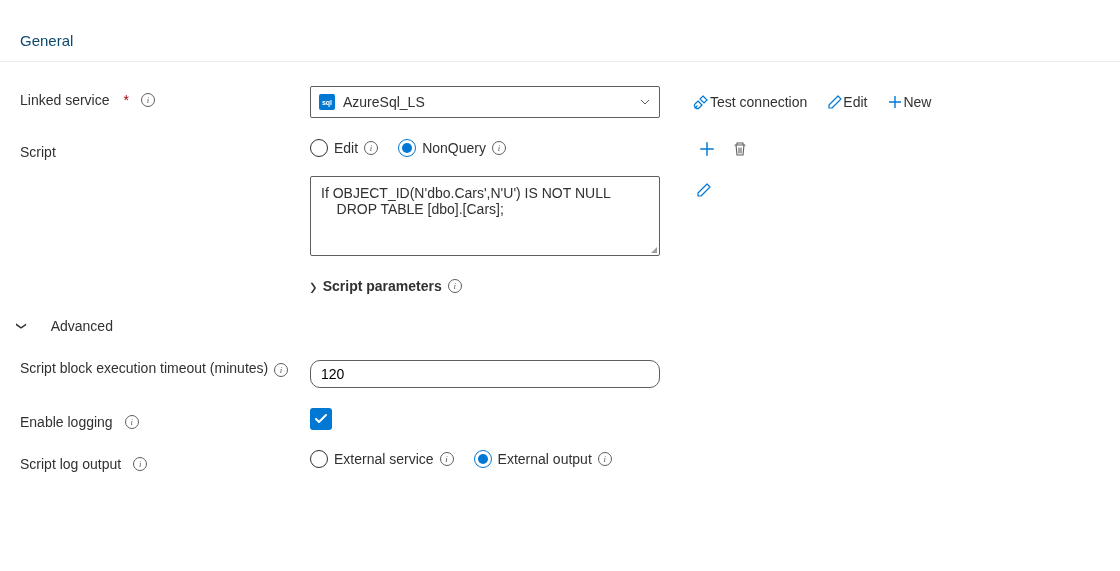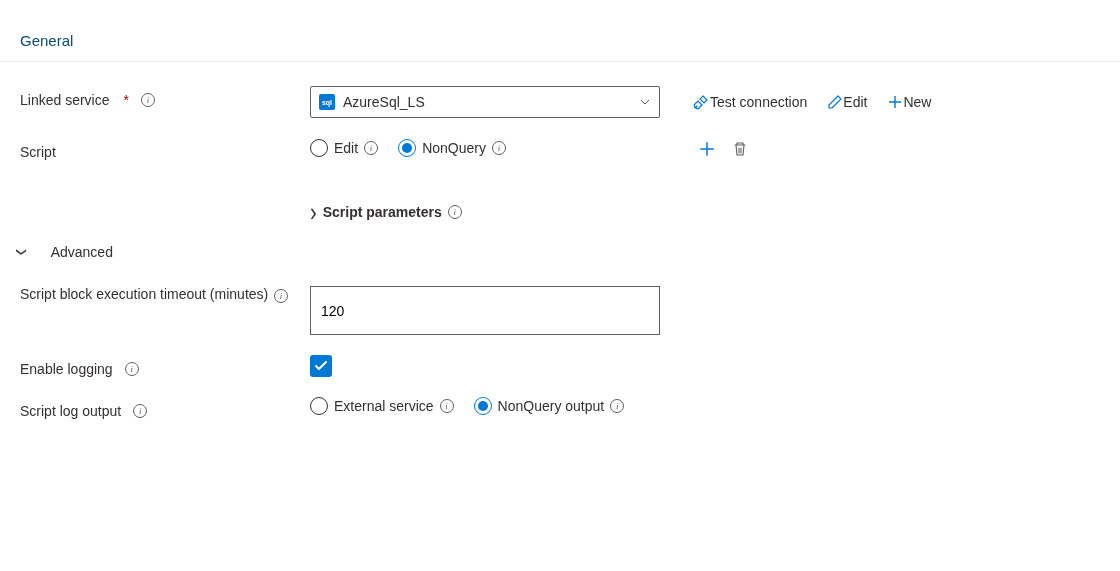--- a/index.html
+++ b/index.html
@@ -169,23 +169,23 @@
     }
     .collapsible {
       display: flex;
       align-items: center;
       gap: 24px;
       cursor: pointer;
       margin-bottom: 24px;
     }
     .input-text {
       width: 350px;
-      height: 49px;
+      height: 28px;
       border: 1px solid #605e5c;
-      border-radius: 0;
+      border-radius: 10px;
       padding: 0 10px;
       font-family: inherit;
       font-size: 14px;
     }
     .checkbox {
       width: 22px;
       height: 22px;
       background: #0078d4;
       border-radius: 3px;
       display: flex;
@@ -275,20 +275,29 @@
           <svg width="16" height="16" viewBox="0 0 16 16">
               <path d="M3 4h10M5 4V2h6v2M4 4l1 10h6l1-10M7 7v5M9 7v5" stroke="#605e5c" stroke-width="1.1" fill="none" stroke-linecap="round"></path>
             </svg>
         </span>
       </div>
     </div>
   </div>
 
   <div class="row" style="margin-top:-4px;">
     <div class="label-col"></div>
+    <div class="field-col" style="align-items:flex-start;">
+      <div class="textarea">If OBJECT_ID(N'dbo.Cars',N'U') IS NOT NULL
+    DROP TABLE [dbo].[Cars];</div>
+      <span class="icon-btn" style="margin-left:24px; margin-top:6px;">
+        <svg width="16" height="16" viewBox="0 0 16 16">
+            <path d="M11 2l3 3-9 9H2v-3l9-9z" stroke="#0078d4" stroke-width="1.2" fill="none" stroke-linejoin="round"></path>
+          </svg>
+      </span>
+    </div>
   </div>
 
   <div class="script-params">
     <span class="chevron-right"></span>
     <span style="font-weight:600">Script parameters</span>
     <span class="info-icon">i</span>
   </div>
 
   <div class="collapsible">
     <span class="chevron-down"></span>
@@ -321,19 +330,19 @@
       <span class="info-icon">i</span>
     </div>
     <div class="radio-group">
       <div class="radio-item">
         <span class="radio"></span>
         <span>External service</span>
         <span class="info-icon">i</span>
       </div>
       <div class="radio-item">
         <span class="radio selected"></span>
-        <span>NonQuery output</span>
+        <span>External output</span>
         <span class="info-icon">i</span>
       </div>
     </div>
   </div>
 
 </div>
 
 </body></html>

